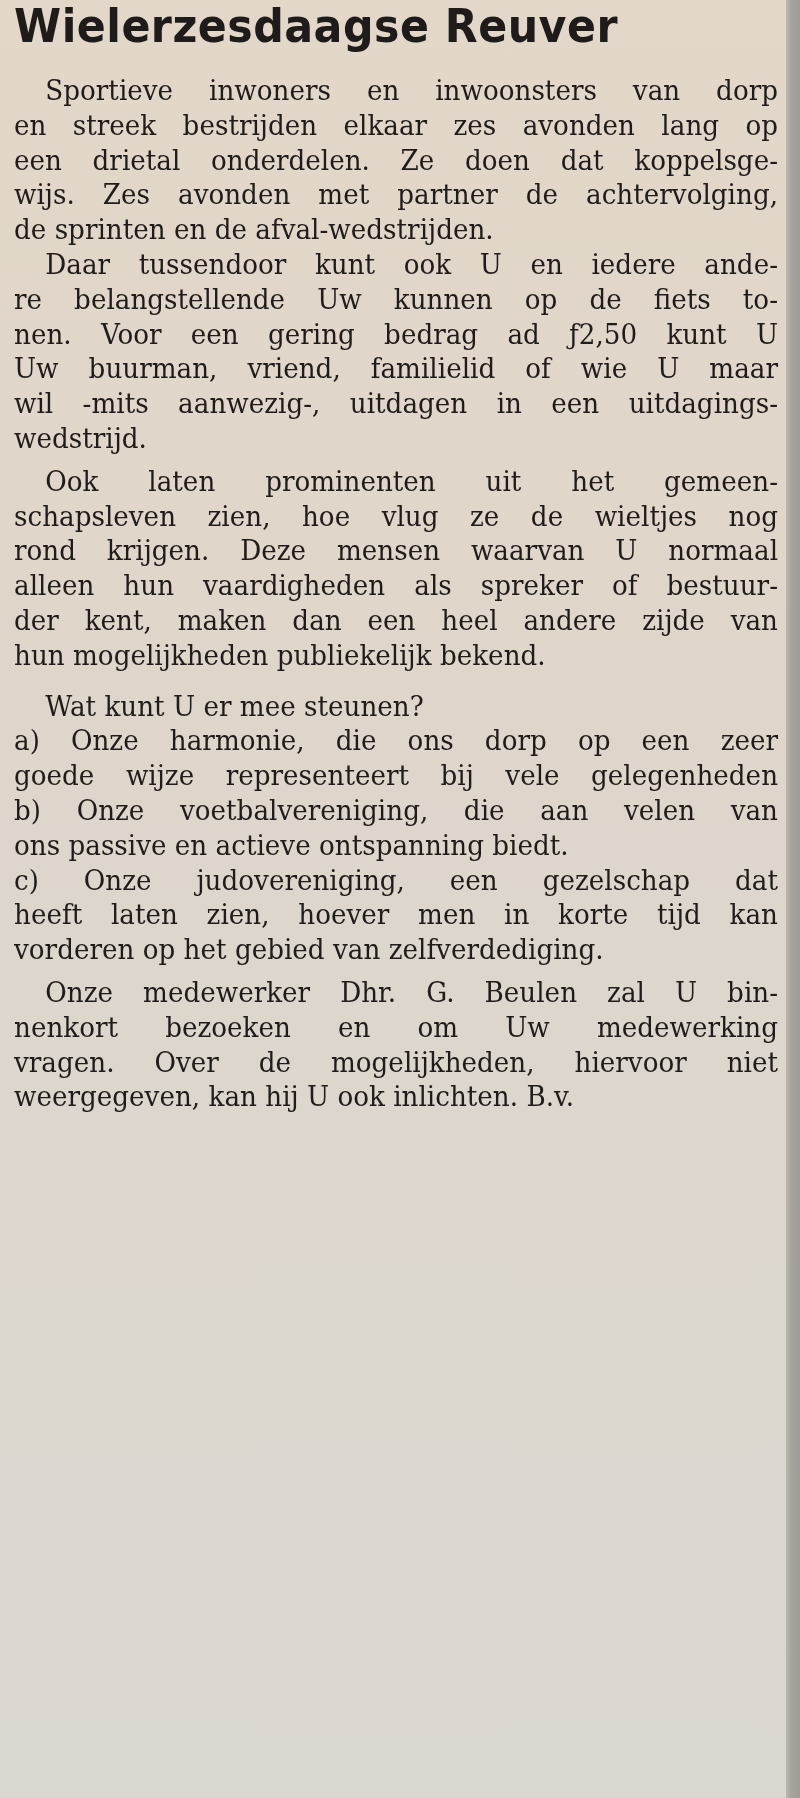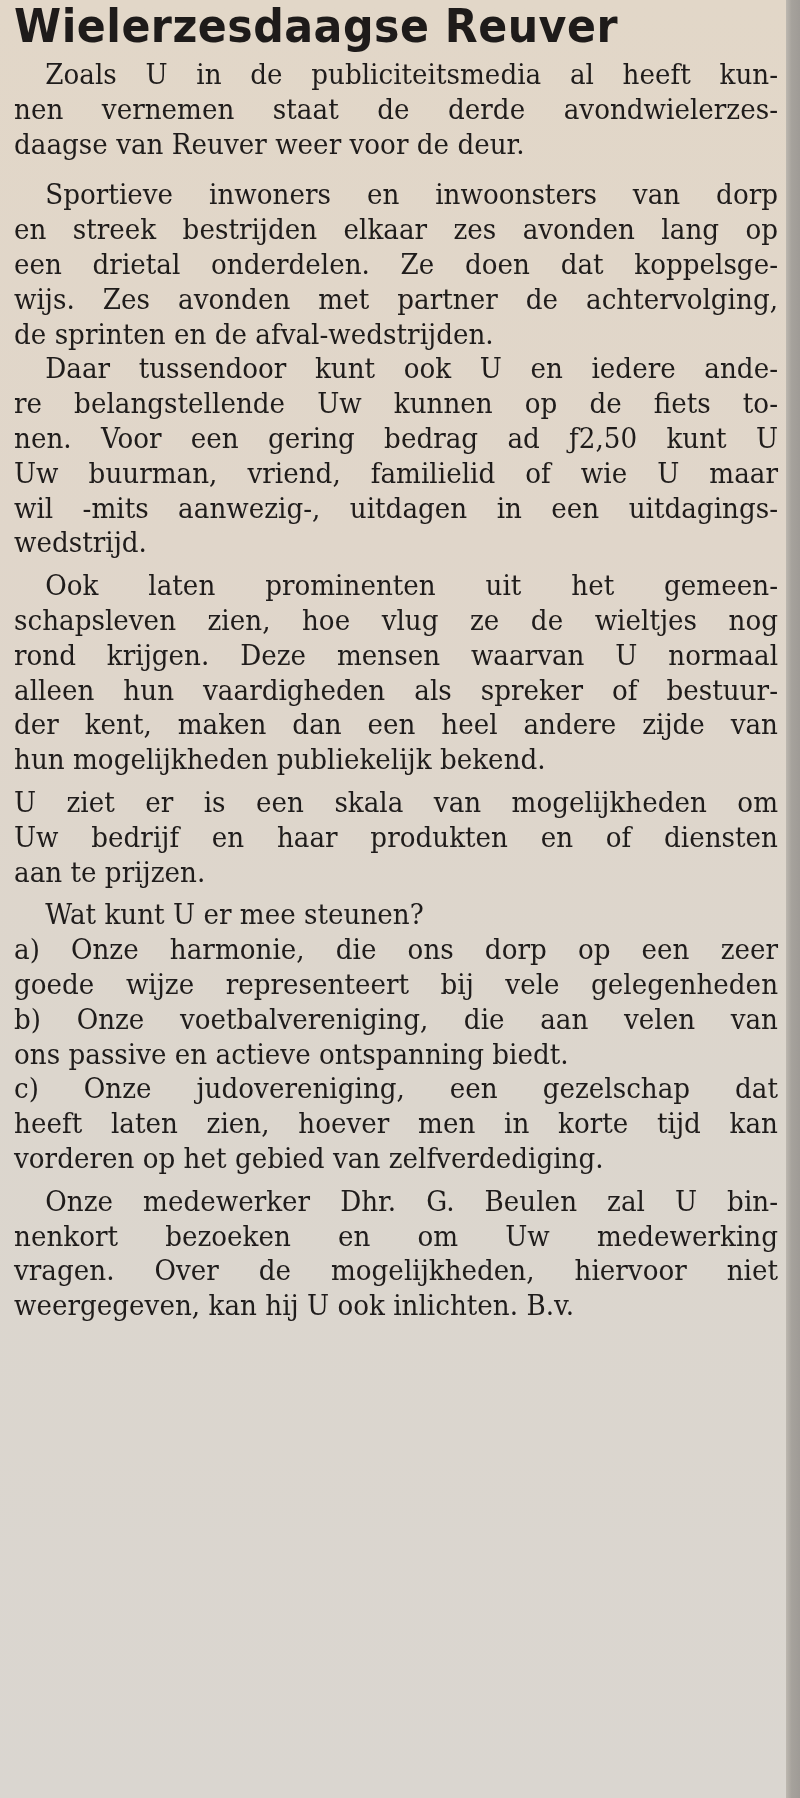--- a/index.html
+++ b/index.html
@@ -53,25 +53,20 @@
 </head>
 <body>
 
 <div class="paper"></div>
 <div class="edge"></div>
 
 <h1 class="title" style="margin:0;">Wielerzesdaagse Reuver</h1>
 
 <div class="body">
 
-  <div>
-    <span class="line indent">Zoals U in de publiciteitsmedia al heeft kun-</span>
-    <span class="line">nen vernemen staat de derde avondwielerzes-</span>
-    <span class="line last">daagse van Reuver weer voor de deur.</span>
-  </div>
 
   <span class="gap"></span>
 
   <span class="gap"></span>
 
   <div>
     <span class="line indent">Sportieve inwoners en inwoonsters van dorp</span>
     <span class="line">en streek bestrijden elkaar zes avonden lang op</span>
     <span class="line">een drietal onderdelen. Ze doen dat koppelsge-</span>
     <span class="line">wijs. Zes avonden met partner de achtervolging,</span>
@@ -93,25 +88,20 @@
     <span class="line">schapsleven zien, hoe vlug ze de wieltjes nog</span>
     <span class="line">rond krijgen. Deze mensen waarvan U normaal</span>
     <span class="line">alleen hun vaardigheden als spreker of bestuur-</span>
     <span class="line">der kent, maken dan een heel andere zijde van</span>
     <span class="line last">hun mogelijkheden publiekelijk bekend.</span>
   </div>
   <span class="gap"></span>
 
 
 
-  <div>
-    <span class="line">U ziet er is een skala van mogelijkheden om</span>
-    <span class="line">Uw bedrijf en haar produkten en of diensten</span>
-    <span class="line last">aan te prijzen.</span>
-  </div>
   <span class="gap"></span>
 
   <span class="line indent last">Wat kunt U er mee steunen?</span>
 
   <div>
     <span class="line">a) Onze harmonie, die ons dorp op een zeer</span>
     <span class="line">goede wijze representeert bij vele gelegenheden</span>
     <span class="line">b) Onze voetbalvereniging, die aan velen van</span>
     <span class="line last">ons passive en actieve ontspanning biedt.</span>
     <span class="line">c) Onze judovereniging, een gezelschap dat</span>

